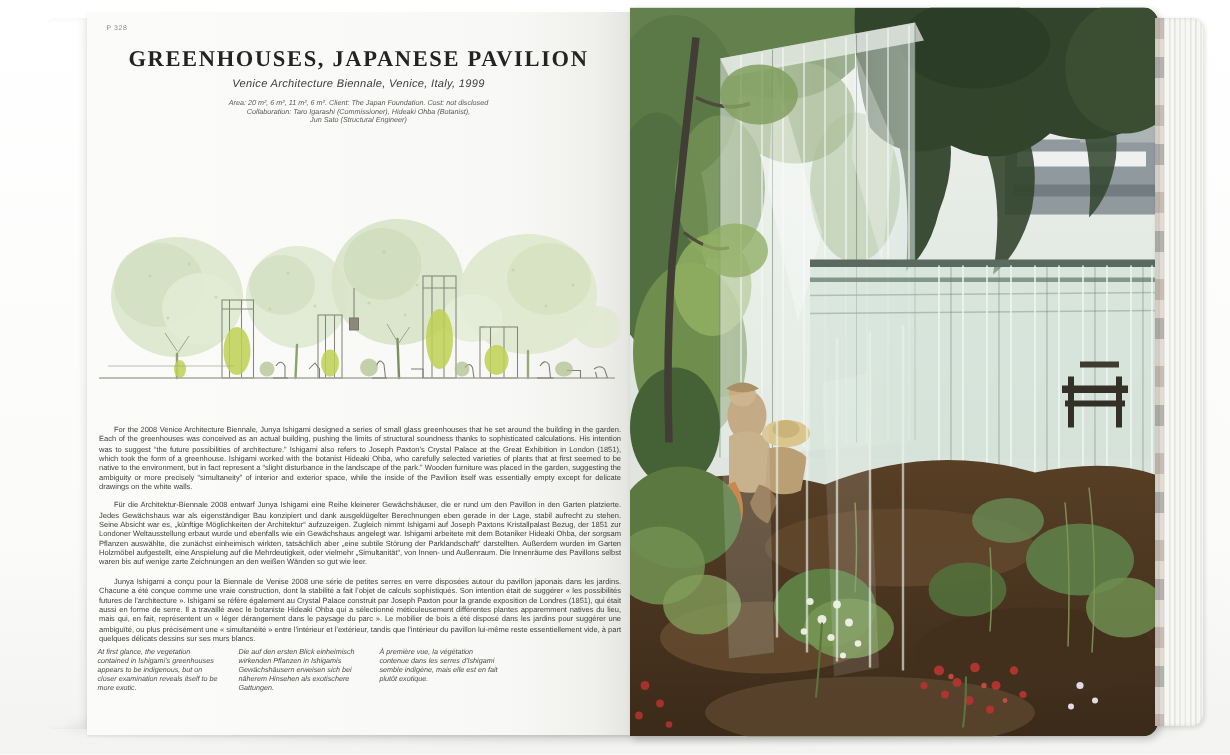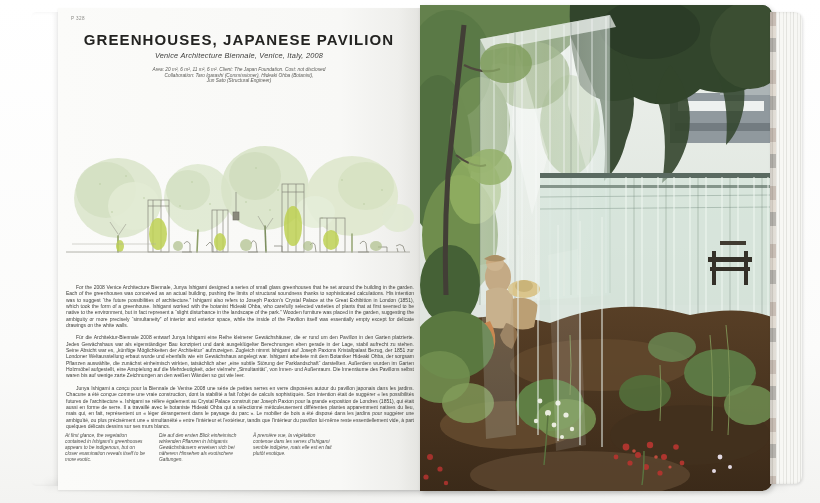--- a/index.html
+++ b/index.html
@@ -53,21 +53,21 @@
     opacity:.55;
   }
   
   .folio{
     position:absolute;top:8px;left:13px;font-size:4.6px;letter-spacing:.4px;
     color:#8a8a86;
   }
   .head{position:absolute;top:24px;left:0;width:100%;text-align:center;color:#1e1e1c;}
   .title{
     font-size:15px;font-weight:700;letter-spacing:1.1px;line-height:16px;
-    font-stretch:condensed;color:#232321;
+    font-stretch:condensed;color:#232321;font-family:Liberation Serif, serif;
   }
   .subtitle{
     margin-top:3px;font-size:7.4px;font-style:italic;color:#3c3c3a;letter-spacing:.2px;
   }
   .meta{
     margin-top:7px;font-size:4.8px;font-style:italic;line-height:5.6px;color:#5a5a56;
   }
   .drawing{position:absolute;top:138px;left:2px;width:356px;height:128px;}
   .paras{
     position:absolute;top:276px;left:8px;width:348px;
@@ -88,21 +88,21 @@
   <div class="book-shadow"></div>
 
   <div class="edge-stack-left"></div>
 
   <div class="left-page">
 
     <div class="folio">P 328</div>
 
     <div class="head">
       <div class="title">GREENHOUSES, JAPANESE PAVILION</div>
-      <div class="subtitle">Venice Architecture Biennale, Venice, Italy, 2008</div>
+      <div class="subtitle">Venice Architecture Biennale, Venice, Italy, 1999</div>
       <div class="meta">
         <div>Area: 20 m², 6 m², 11 m², 6 m². Client: The Japan Foundation. Cost: not disclosed</div>
         <div>Collaboration: Taro Igarashi (Commissioner), Hideaki Ohba (Botanist),</div>
         <div>Jun Sato (Structural Engineer)</div>
       </div>
     </div>
 
     <svg class="drawing" viewBox="0 0 356 128" xmlns="http://www.w3.org/2000/svg">
 
       <g>

